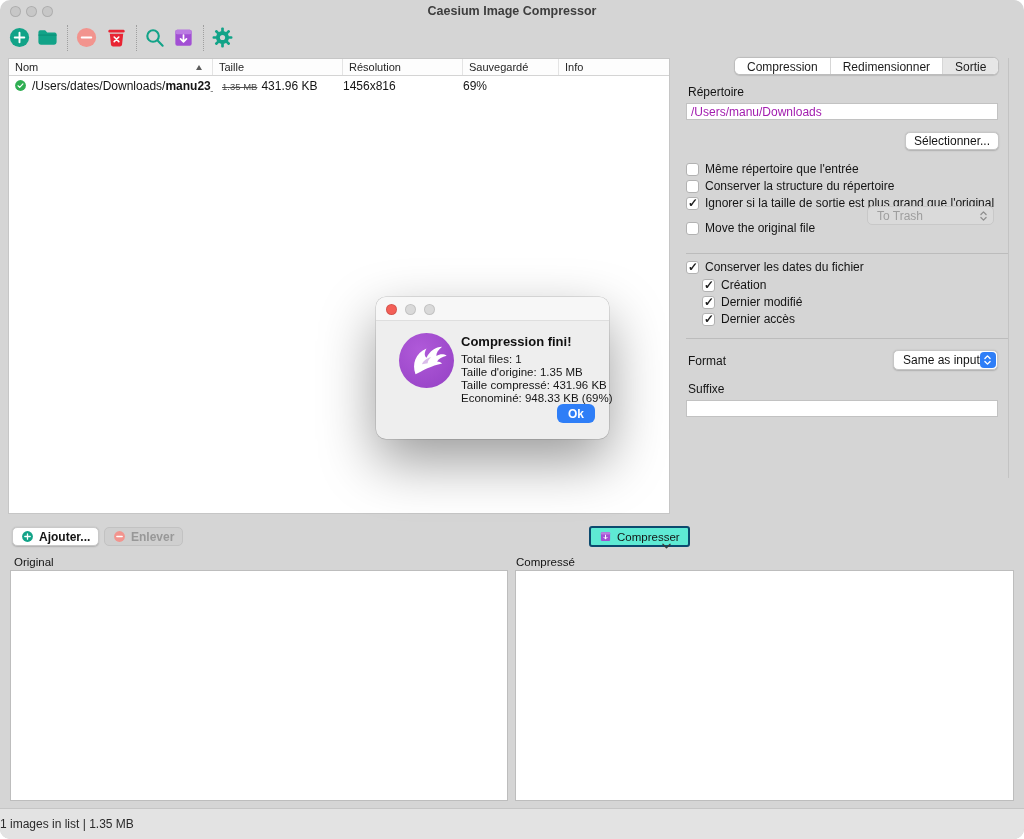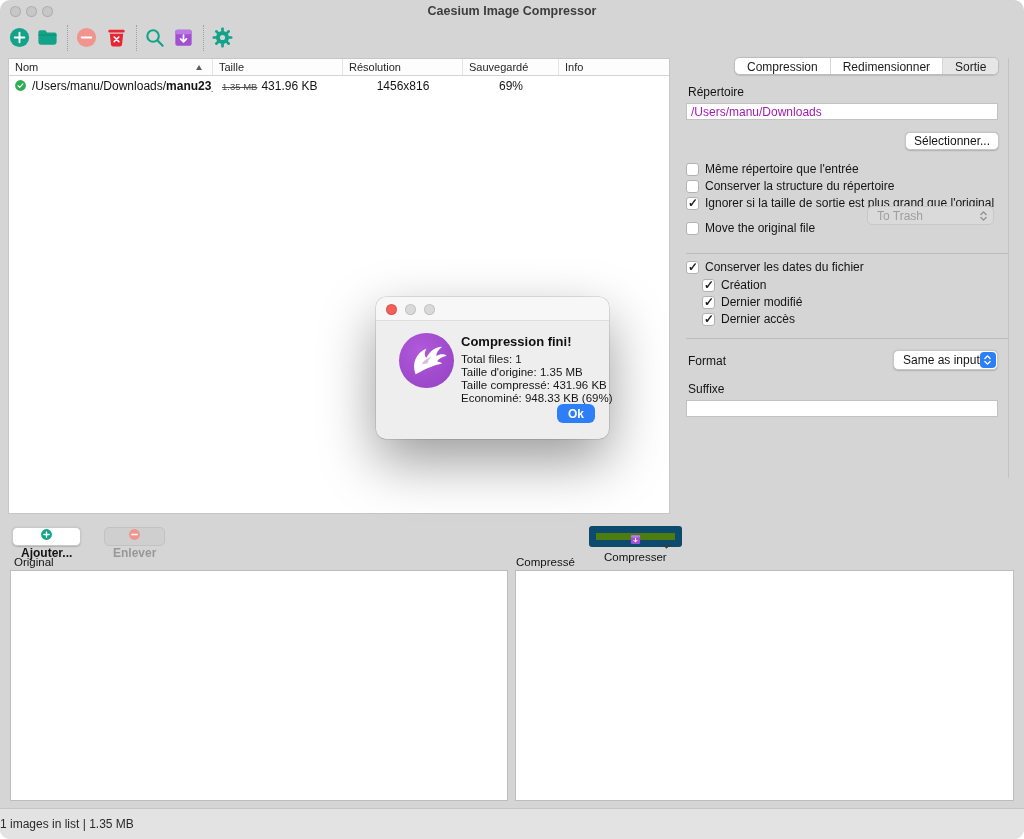--- a/index.html
+++ b/index.html
@@ -28,21 +28,21 @@
   .ft-header .hcell:last-child { border-right:none; }
   .c0{width:204px;} .c1{width:130px;} .c2{width:120px;} .c3{width:96px;} .c4{flex:1;}
   .sort-arrow { position:absolute; right:10px; top:6px; width:0; height:0;
                 border-left:3.5px solid transparent; border-right:3.5px solid transparent;
                 border-bottom:5px solid #5c5c5c; }
   .ft-row { display:flex; height:19px; font-size:12px; color:#141414; align-items:center; }
   .ft-row .rcell { overflow:hidden; white-space:nowrap; }
   .name-cell { display:flex; align-items:center; gap:5px; padding-left:5px; }
   .size-cell { padding-left:9px; }
   .strike { font-size:9.5px; color:#4c4c4c; text-decoration:line-through; margin-right:4px; }
-  .center-cell { text-align:center; }
+  .center-cell { text-align:left; }
   
   .panel-right { position:absolute; left:672px; top:56px; width:352px; height:500px; }
   .tabs { position:absolute; left:62px; top:1px; height:18px; display:flex;
           border:1px solid #bdbdbd; border-radius:6px; overflow:hidden; background:#fff;
           box-shadow:0 0.5px 1px rgba(0,0,0,.12); }
   .tab { font-size:12px; color:#1c1c1c; padding:1px 12px 0; display:flex; align-items:center;
          background:#fff; border-right:1px solid #d6d6d6; cursor:pointer; }
   .tab:last-child { border-right:none; }
   .tab.active { background:#e6e6e6; }
   .p-label { position:absolute; font-size:12px; color:#141414; }
@@ -65,25 +65,25 @@
                 box-shadow:0 0.5px 1.5px rgba(0,0,0,.18); }
   .dd-text { flex:1; padding-left:9px; white-space:nowrap; }
   .dd-chevrons { width:16px; height:16px; border-radius:4px; margin-right:2px;
                  display:flex; align-items:center; justify-content:center; flex:none; }
   .dd-chevrons.blue { background:#2e7ef7; color:#fff; }
   .dd-chevrons.gray { color:#8e8e8e; }
   .edge-line { position:absolute; left:336px; top:2px; height:420px; width:0; border-left:1px solid #c3c3c3; }
   
   .action-row { position:absolute; left:0; top:525px; width:672px; height:24px; }
   .act-btn { position:absolute; height:19px; border-radius:5px; display:flex; align-items:center;
-             gap:5px; font-size:12px; padding:0 8px; cursor:pointer;flex-direction:column; }
+             gap:5px; font-size:12px; padding:0 8px; cursor:pointer; }
   .btn-white { background:#fff; border:1px solid #c9c9c9; color:#141414; font-weight:bold;
                box-shadow:0 0.5px 1.5px rgba(0,0,0,.18); }
   .btn-disabled { background:#cfcfcf; border:1px solid #c2c2c2; color:#989898; font-weight:bold; }
-  .btn-compress { background:#4d7c0f; border:7px solid #0c4a6e; color:#141414; border-radius:3px;
+  .btn-compress { background:#5eead4; border:2px solid #0c4a6e; color:#141414; border-radius:3px;
                   height:21px; font-size:11.5px; }
   .mini-icon { width:13px; height:13px; flex:none; }
   .split-chevron { position:absolute; left:662px; top:10px; color:#3a3a3a; }
   
   .preview-label { position:absolute; font-size:11.5px; color:#141414; }
   .preview-box { position:absolute; top:570px; height:231px; background:#fff; border:1px solid #bdbdbd; }
   
   .statusbar { position:absolute; left:0; right:0; bottom:0; height:31px; background:#e3e3e3;
                border-top:1px solid #c5c5c5; display:flex; align-items:center; padding-left:0;
                font-size:12px; color:#2a2a2a; border-radius:0 0 10px 10px; }
@@ -185,21 +185,21 @@
       <div class="hcell c2"><span>Résolution</span></div>
       <div class="hcell c3"><span>Sauvegardé</span></div>
       <div class="hcell c4"><span>Info</span></div>
     </div>
     <div class="ft-row">
       <div class="rcell c0 name-cell">
         <svg class="mini-icon" viewBox="0 0 24 24">
             <circle cx="12" cy="12" r="10" fill="#2fae52"></circle>
             <path d="M7.5 12.5l3 3 6-6.5" stroke="#fff" stroke-width="2.2" fill="none" stroke-linecap="round" stroke-linejoin="round"></path>
           </svg>
-        <span><span>/Users/manu/Downloads/</span><b>manu23_Ma</b></span>
+        <span><span>/Users/dates/Downloads/</span><b>manu23_Ma</b></span>
       </div>
       <div class="rcell c1 size-cell">
         <span class="strike">1.35 MB</span><span>431.96 KB</span>
       </div>
       <div class="rcell c2 center-cell">1456x816</div>
       <div class="rcell c3 center-cell">69%</div>
       <div class="rcell c4"></div>
     </div>
   </div>
 

